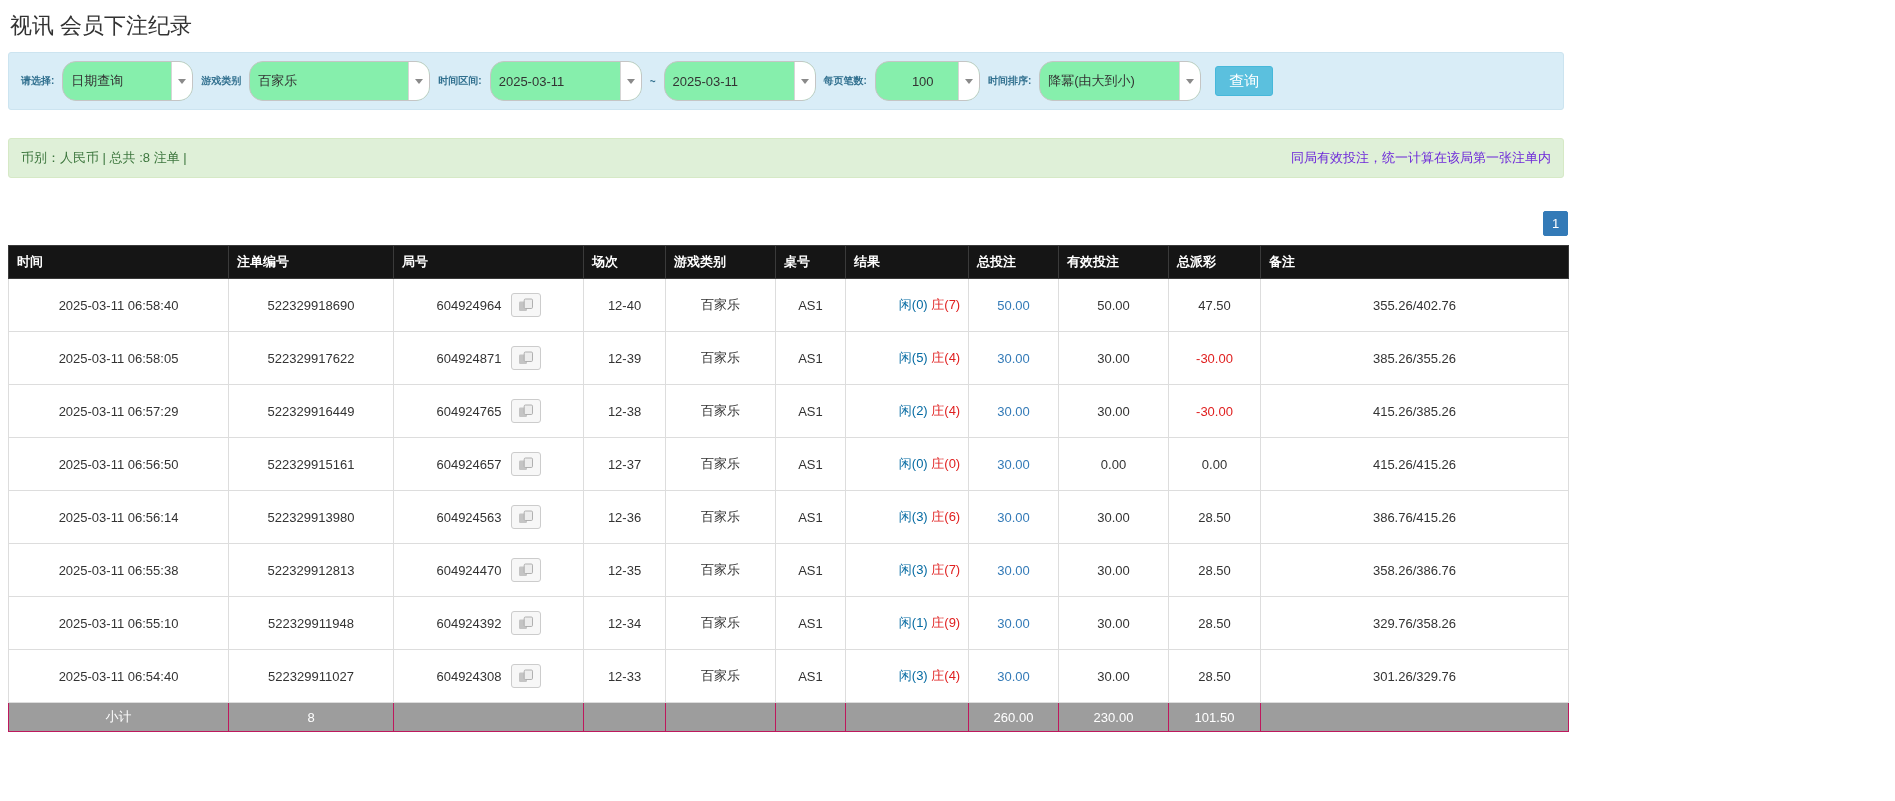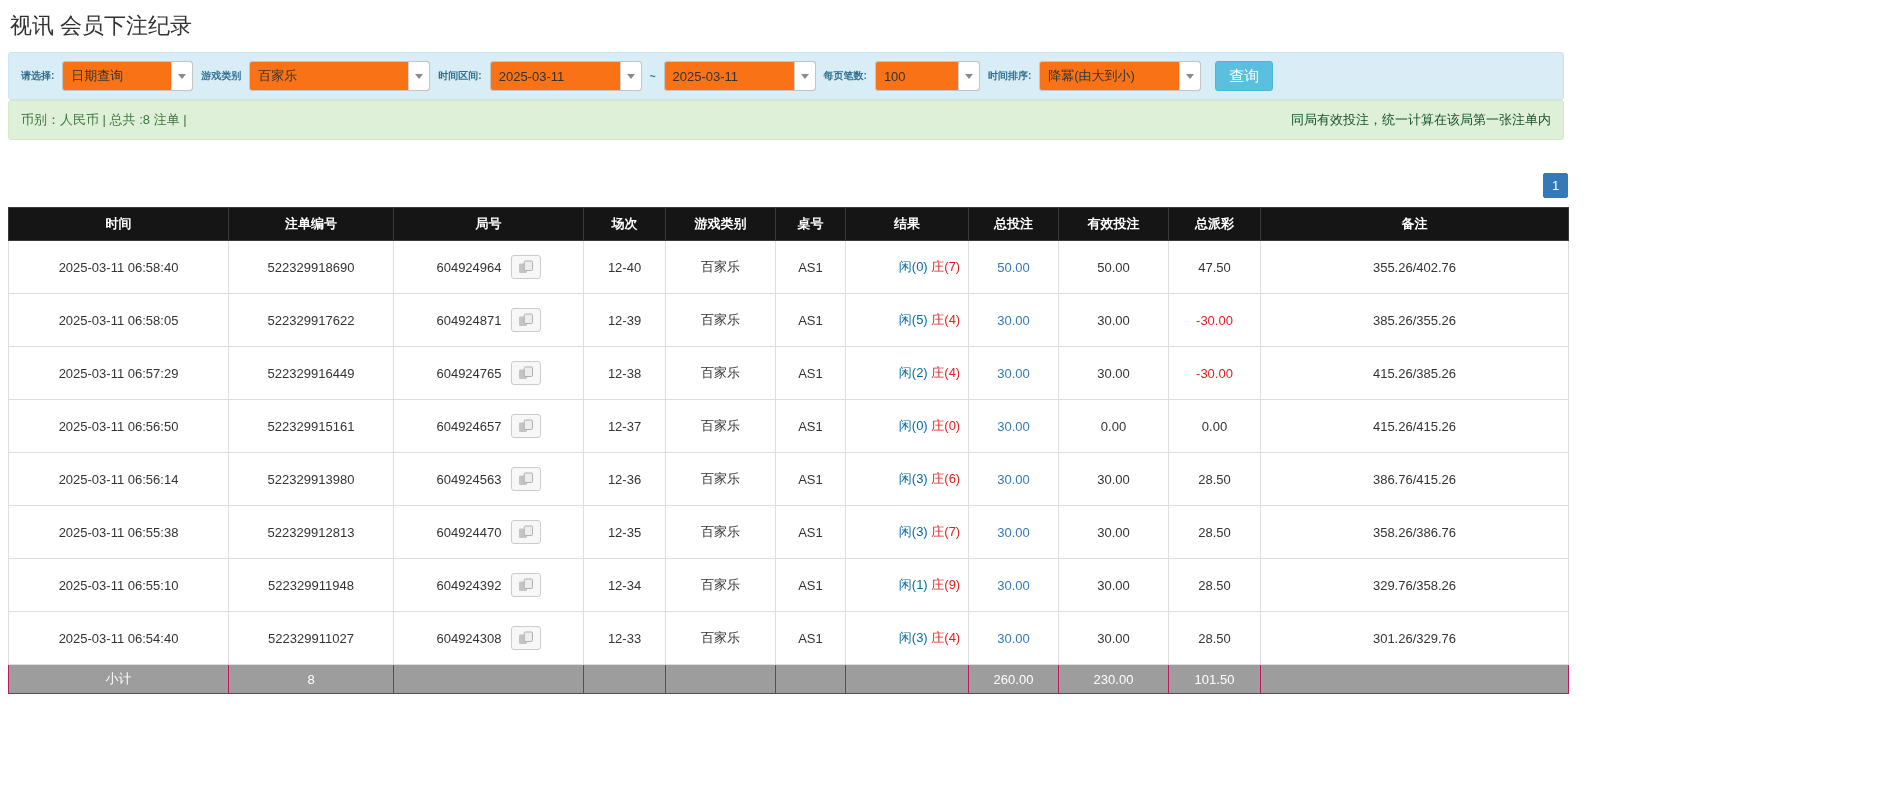--- a/index.html
+++ b/index.html
@@ -33,24 +33,24 @@
   }
   .flabel {
     color: #31708f;
     font-weight: bold;
     font-size: 10px;
     white-space: nowrap;
   }
   .combo {
     display: flex;
     align-items: stretch;
-    background: #f97316;
+    background: #86efac;
     border: 1px solid #c5c5c5;
-    border-radius: 3px;
-    height: 30px;
+    border-radius: 14px;
+    height: 40px;
     overflow: hidden;
     flex: none;
   }
   .combo input {
     border: none;
     outline: none;
     padding: 0 8px;
     font-size: 13px;
     color: #333;
     width: 100%;
@@ -70,50 +70,50 @@
   }
   .caret {
     width: 0; height: 0;
     border-left: 4px solid transparent;
     border-right: 4px solid transparent;
     border-top: 5px solid #8a8a8a;
   }
   .w-query { width: 131px; }
   .w-game  { width: 181px; }
   .w-date  { width: 152px; }
-  .w-size  { width: 105px; }
+  .w-size  { width: 105px; padding-left: 28px; }
   .w-sort  { width: 162px; }
   .search-btn {
     background: #5bc0de;
     color: #fff;
     border: 1px solid #46b8da;
     border-radius: 3px;
     height: 30px;
     padding: 0 13px;
     font-size: 15px;
     cursor: pointer;
     margin-left: 6px;
     font-family: inherit;
   }
 
   
   .summary-bar {
     width: 1556px;
-    margin-top: 0;
+    margin-top: 28px;
     background: #dff0d8;
     border: 1px solid #d6e9c6;
     border-radius: 3px;
     padding: 10px 12px;
     display: flex;
     justify-content: space-between;
     align-items: flex-end;
     font-size: 13px;
   }
   .summary-info { color: #3c763d; }
-  .summary-notice { color: #14532d; }
+  .summary-notice { color: #6d28d9; }
 
   
   .pagination {
     width: 1560px;
     display: flex;
     justify-content: flex-end;
     margin-top: 33px;
     margin-bottom: 9px;
   }
   .page-btn {
@@ -136,21 +136,21 @@
     border-collapse: collapse;
     font-size: 13px;
     table-layout: fixed;
   }
   .records thead th {
     background: #151515;
     color: #fff;
     border: 1px solid #3a3a3a;
     padding: 7px 8px;
     font-weight: bold;
-    text-align: center;
+    text-align: left;
   }
   .records tbody td {
     border: 1px solid #ddd;
     padding: 14px 4px;
     text-align: center;
     background: #fff;
     color: #333;
     overflow: hidden;
     white-space: nowrap;
   }

